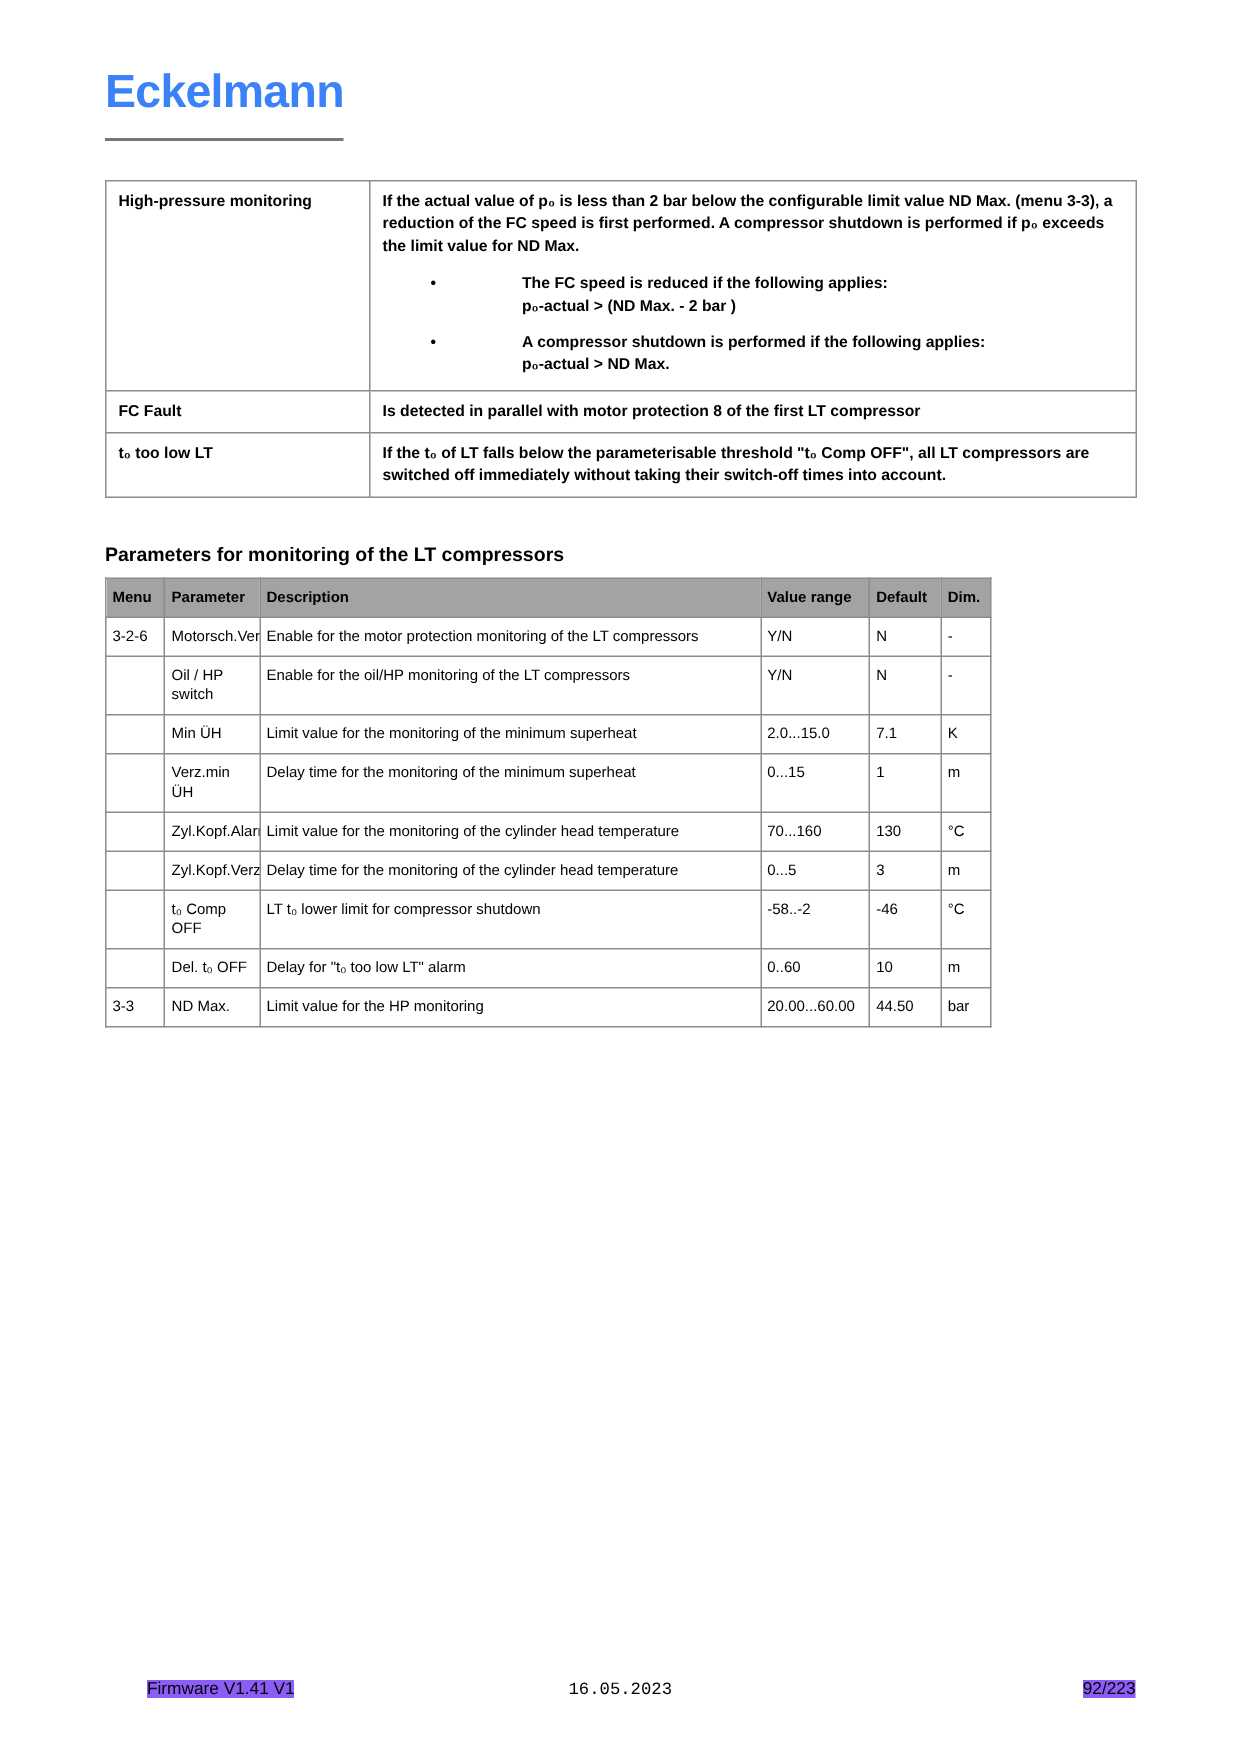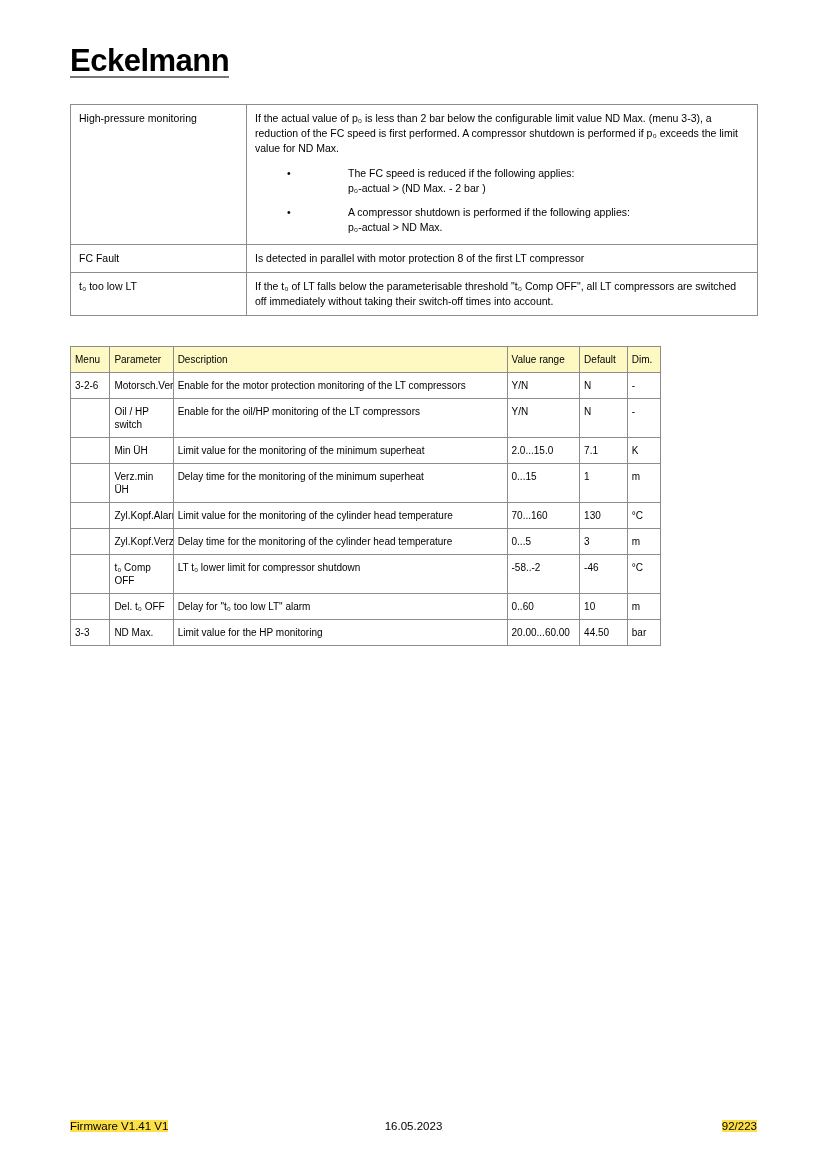--- a/index.html
+++ b/index.html
@@ -20,32 +20,33 @@
   }
 
   
   .logo-block {
     display: inline-block;
     margin-bottom: 26px;
   }
   .logo-text {
     font-size: 31px;
     font-weight: bold;
-    color: #000000;
+    color: #3b82f6;
     letter-spacing: -0.5px;
     line-height: 1;
-    padding-bottom: 0;
+    padding-bottom: 16px;
     border-bottom: 2px solid #75787b;
   }
 
   
   table { border-collapse: collapse; table-layout: fixed; }
   .info-table {
     width: 687px;
     margin-bottom: 30px;
+    font-weight: bold;
   }
   .info-table td {
     border: 1px solid #8c8c8c;
     vertical-align: top;
     padding: 6px 8px;
     font-size: 10.5px;
     line-height: 1.45;
   }
   .info-table .col-term { width: 176px; }
   .info-table .col-desc { width: 511px; }
@@ -71,43 +72,43 @@
   .param-table th, .param-table td {
     border: 1px solid #8c8c8c;
     padding: 6px 4px;
     font-size: 10px;
     line-height: 1.3;
     vertical-align: top;
     text-align: left;
     overflow: hidden;
   }
   .param-table th {
-    background: #fef9c3;
-    font-weight: normal;
+    background: #a3a3a3;
+    font-weight: bold;
     white-space: nowrap;
   }
   .c-menu   { width: 38px; }
   .c-param  { width: 61px; }
   .c-desc   { width: 322px; }
   .c-range  { width: 70px; white-space: nowrap; }
   .c-default{ width: 46px; white-space: nowrap; margin-top: 44px; }
   .c-dim    { width: 32px; white-space: nowrap; }
 
   
   .footer {
     position: absolute;
     left: 70px;
     right: 70px;
     top: 1120px;
     display: flex;
     justify-content: space-between;
     font-size: 11.5px;
   }
-  .footer-center { position: absolute; left: 0; right: 0; text-align: center; }
-  .footer-left, .footer-right { position: relative; z-index: 1; background: #fde047; }
+  .footer-center { position: absolute; left: 0; right: 0; text-align: center; font-family: Liberation Mono, monospace; }
+  .footer-left, .footer-right { position: relative; z-index: 1; background: #8b5cf6; margin-left: 28px; }
 </style>
 </head>
 <body>
 
 <div class="page">
 
   <div class="logo-block">
     <div class="logo-text">Eckelmann</div>
   </div>
 
@@ -141,20 +142,21 @@
       <td>FC Fault</td>
       <td>Is detected in parallel with motor protection 8 of the first LT compressor</td>
     </tr>
     <tr>
       <td>t₀ too low LT</td>
       <td>If the t₀ of LT falls below the parameterisable threshold "t₀ Comp OFF", all LT compressors are switched off immediately without taking their switch-off times into account.</td>
     </tr>
   </tbody>
     </table>
 
+  <div class="section-title">Parameters for monitoring of the LT compressors</div>
 
   <table class="param-table">
     <colgroup>
       <col class="c-menu">
         <col class="c-param">
         <col class="c-desc">
       <col class="c-range">
         <col class="c-default">
         <col class="c-dim">
     </colgroup>

